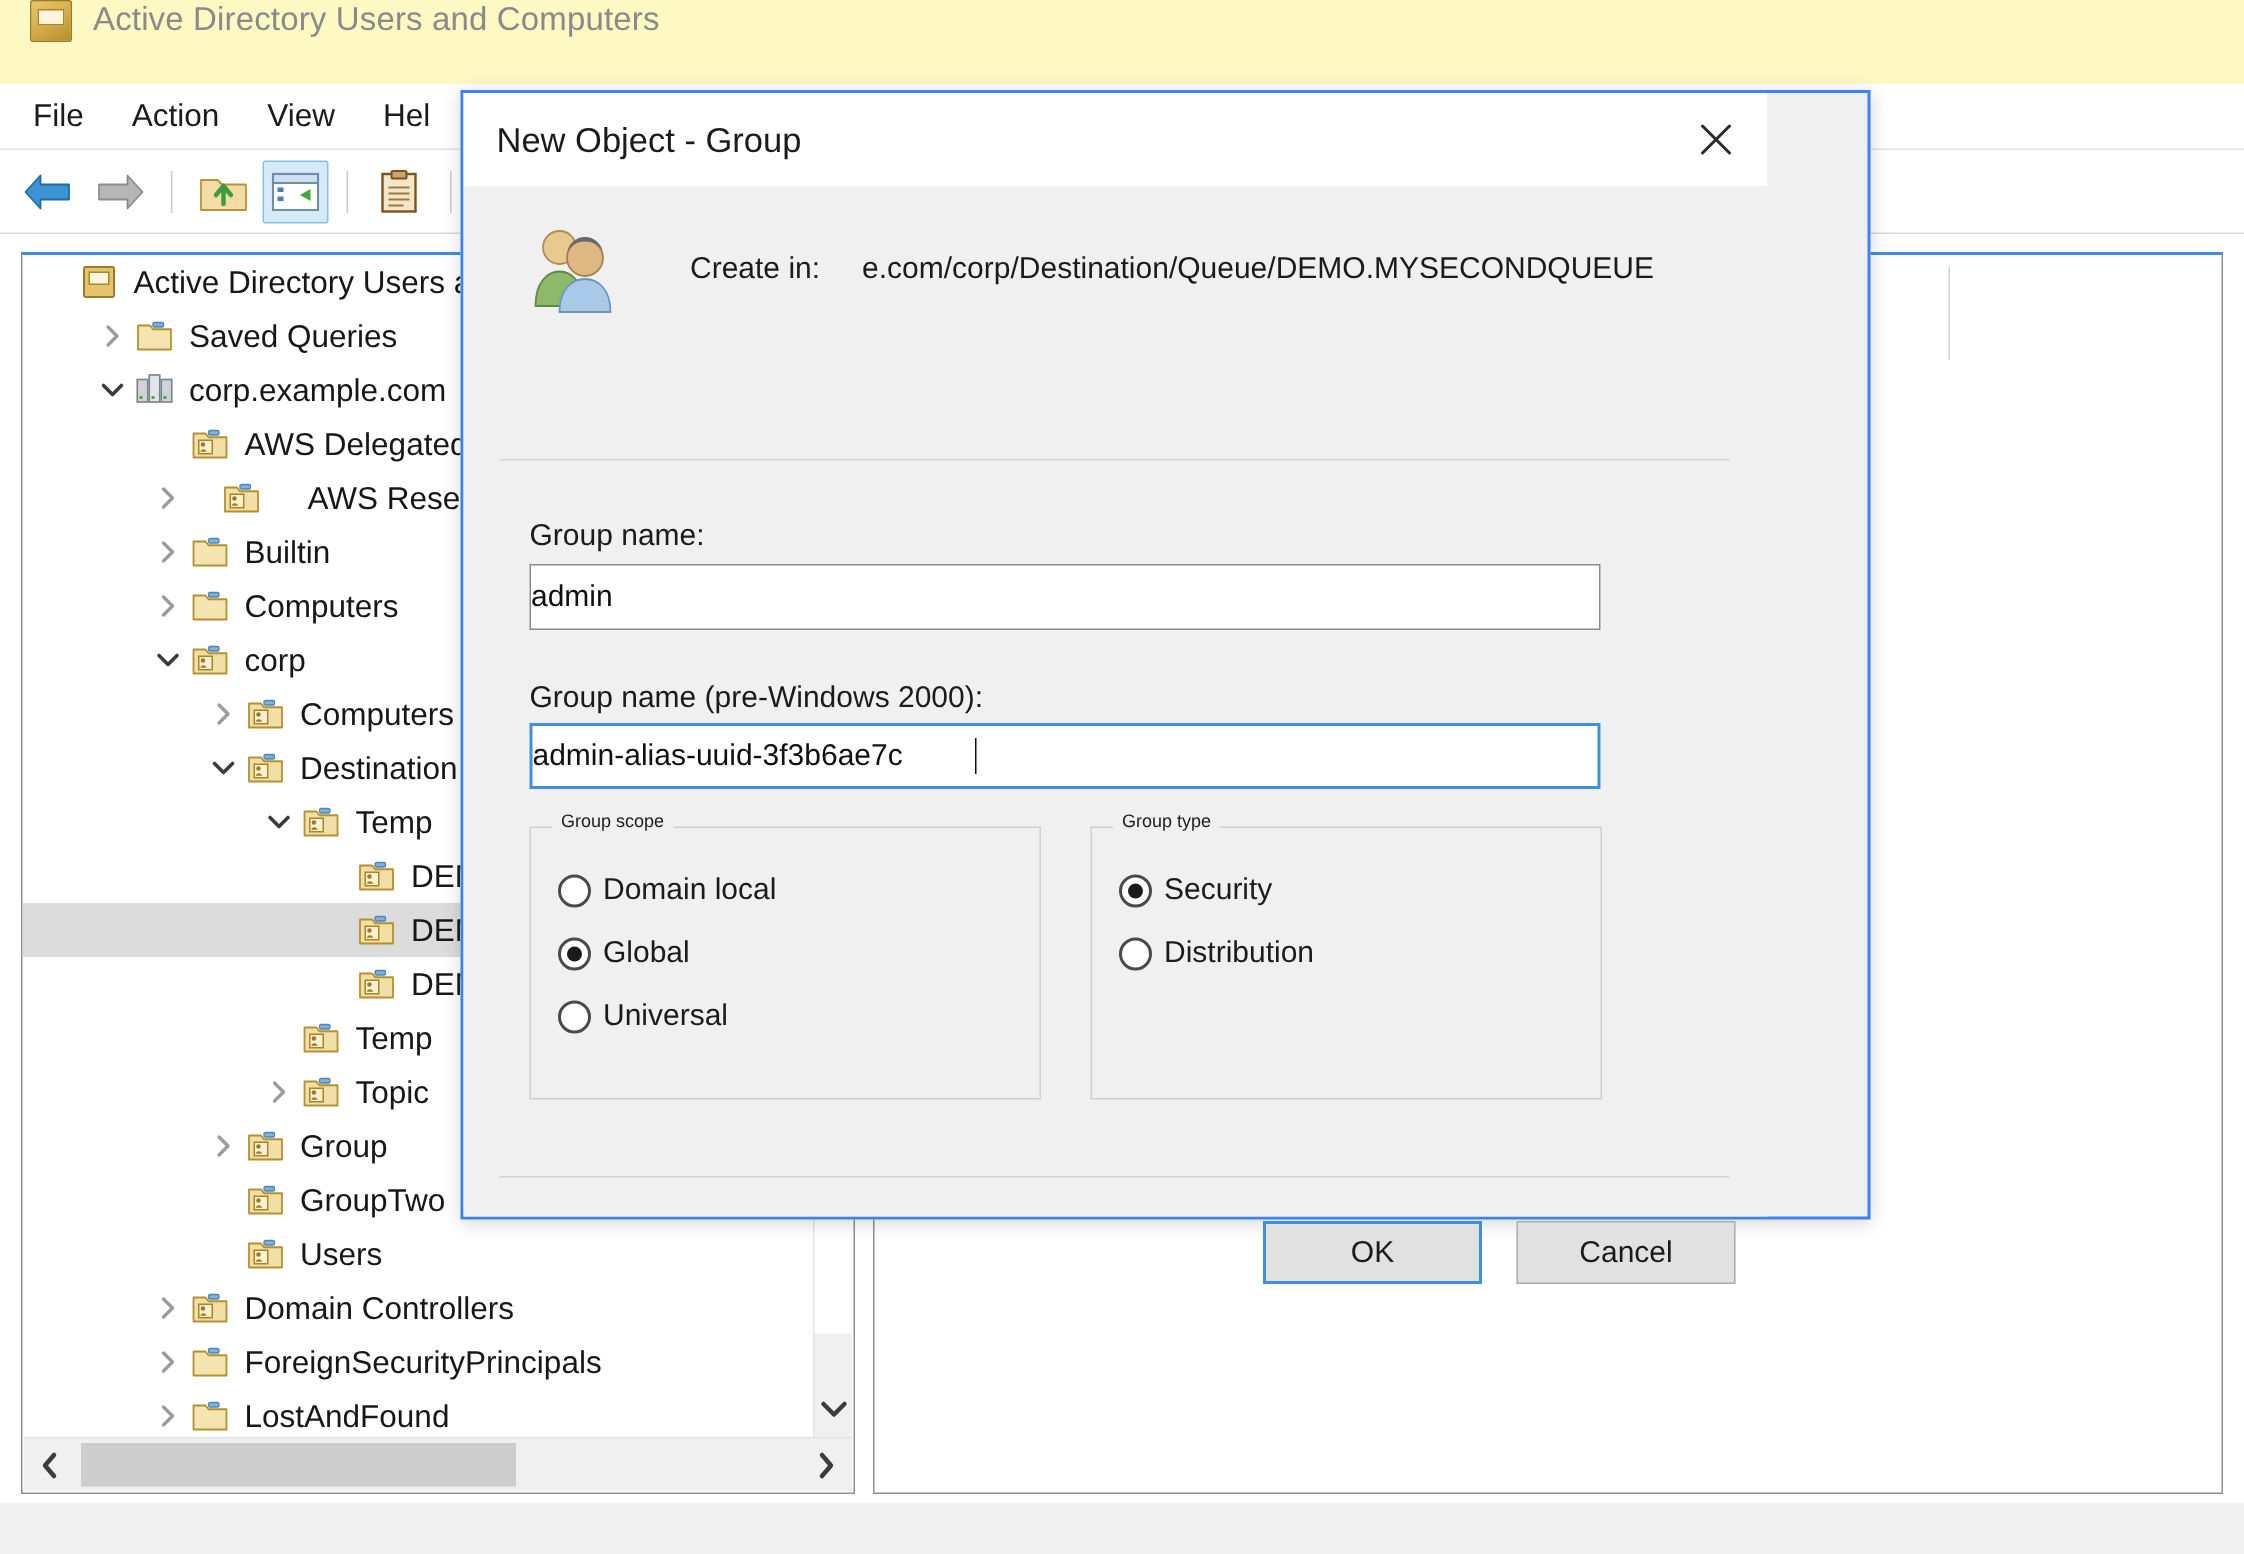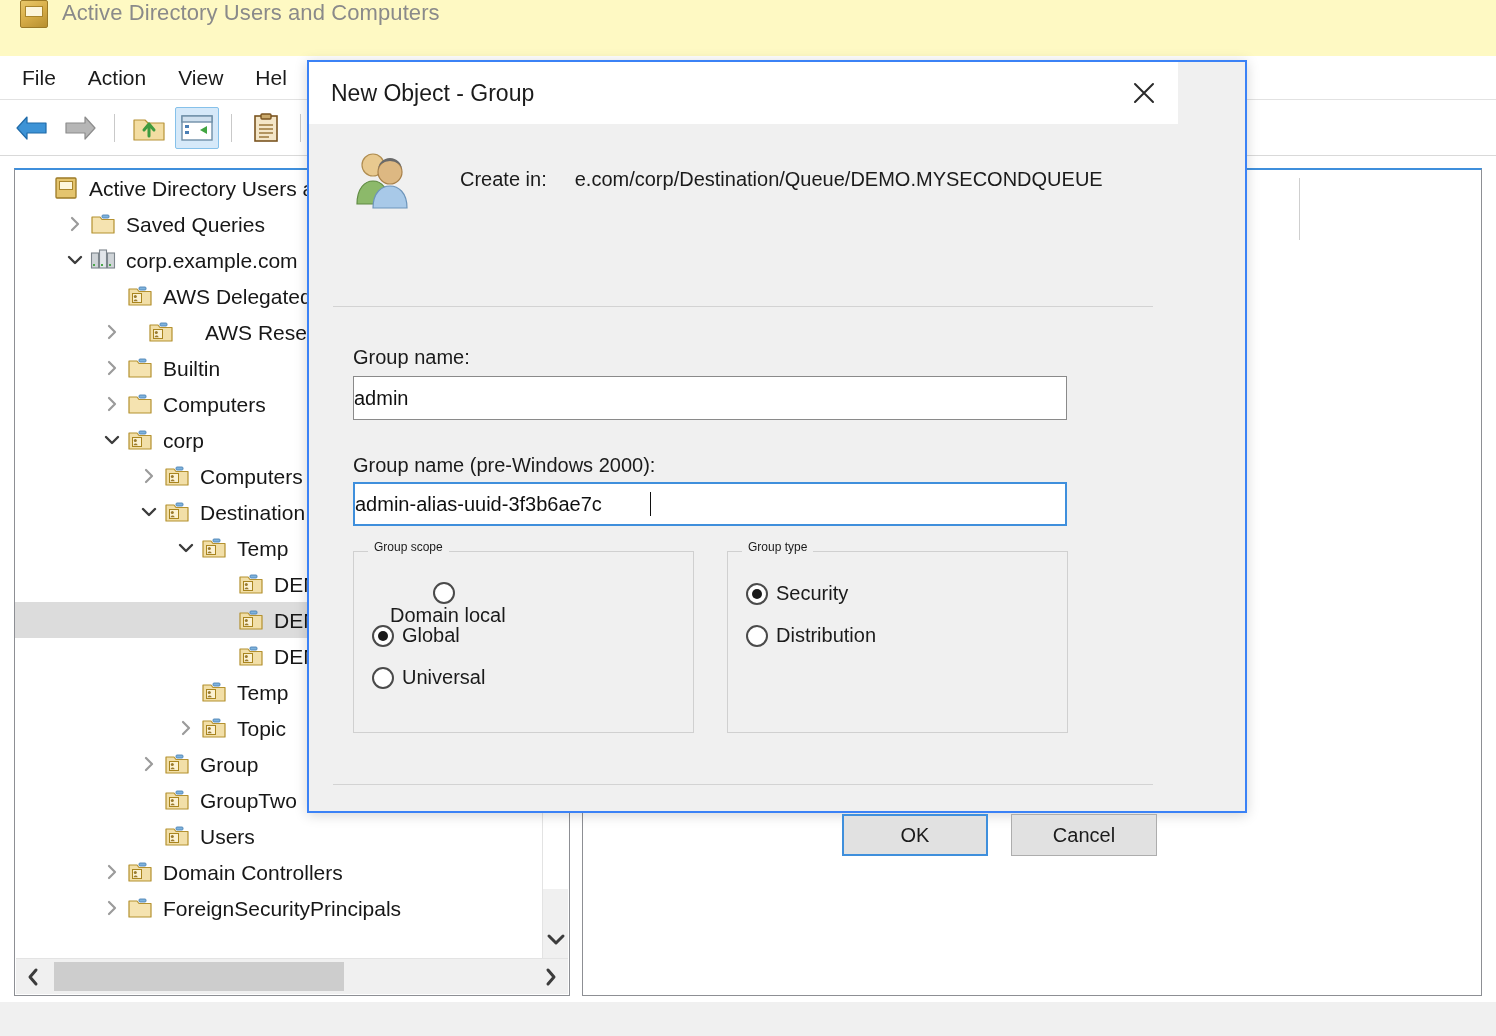--- a/index.html
+++ b/index.html
@@ -747,20 +747,32 @@
             <svg width="14" height="18" viewBox="0 0 14 18" aria-hidden="true">
               <path d="M4 3 L10 9 L4 15" stroke="#9b9b9b" stroke-width="2.2" fill="none" stroke-linecap="round" stroke-linejoin="round"></path>
             </svg>
           </span>
           <svg class="node-icon" viewBox="0 0 26 24" aria-hidden="true">
             <path d="M2 5 h8 l2 2.5 h12 V21 H2 Z" fill="#f5e3b0" stroke="#b4912f" stroke-width="1.2" stroke-linejoin="round"></path>
             <rect x="12" y="3" width="7" height="3" rx="1" fill="#7fb3dd" stroke="#4f85b5" stroke-width="0.9"></rect>
           </svg>
           <span class="node-label">ForeignSecurityPrincipals</span>
         </div>
+        <div class="tree-row" style="padding-left: 82px;">
+          <span class="twisty">
+            <svg width="14" height="18" viewBox="0 0 14 18" aria-hidden="true">
+              <path d="M4 3 L10 9 L4 15" stroke="#9b9b9b" stroke-width="2.2" fill="none" stroke-linecap="round" stroke-linejoin="round"></path>
+            </svg>
+          </span>
+          <svg class="node-icon" viewBox="0 0 26 24" aria-hidden="true">
+            <path d="M2 5 h8 l2 2.5 h12 V21 H2 Z" fill="#f5e3b0" stroke="#b4912f" stroke-width="1.2" stroke-linejoin="round"></path>
+            <rect x="12" y="3" width="7" height="3" rx="1" fill="#7fb3dd" stroke="#4f85b5" stroke-width="0.9"></rect>
+          </svg>
+          <span class="node-label">LostAndFound</span>
+        </div>
       </div>
 
     <div id="tree-vscroll">
       <div class="vthumb"></div>
       <div class="vdown">
         <svg width="20" height="14" viewBox="0 0 20 14" aria-hidden="true">
           <path d="M3 3 L10 10 L17 3" stroke="#3c3c3c" stroke-width="3" fill="none" stroke-linecap="round" stroke-linejoin="round"></path>
         </svg>
       </div>
     </div>
@@ -825,21 +837,21 @@
     </div>
 
     <div class="field-label" id="pre2k-label">Group name (pre-Windows 2000):</div>
     <div class="text-input" id="pre2k-input">
       <span>admin-alias-uuid-3f3b6ae7c</span>
         <span class="caret"></span>
     </div>
 
     <div class="groupbox" id="scope-box">
       <div class="groupbox-title">Group scope</div>
-      <div class="radio-row" style="left:36px; top:30px;flex-direction:column;">
+      <div class="radio-row" style="left:18px; top:30px;">
         <span class="radio-dot"></span>
         <span class="radio-label">Domain local</span>
       </div>
       <div class="radio-row" style="left:18px; top:72px;">
         <span class="radio-dot checked"></span>
         <span class="radio-label">Global</span>
       </div>
       <div class="radio-row" style="left:18px; top:114px;">
         <span class="radio-dot"></span>
         <span class="radio-label">Universal</span>

